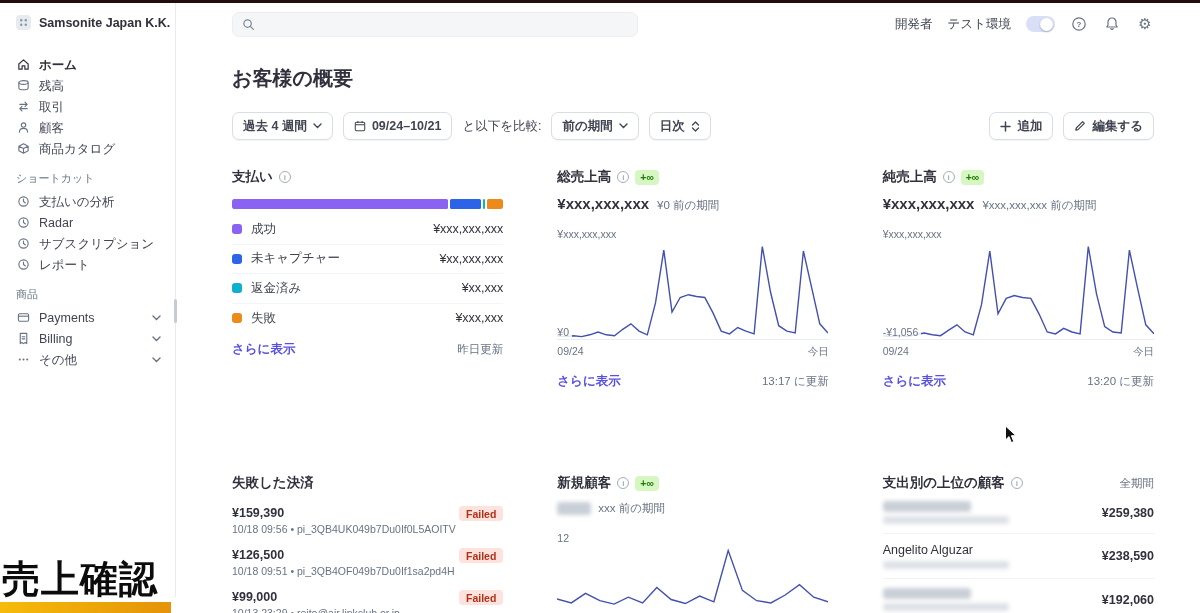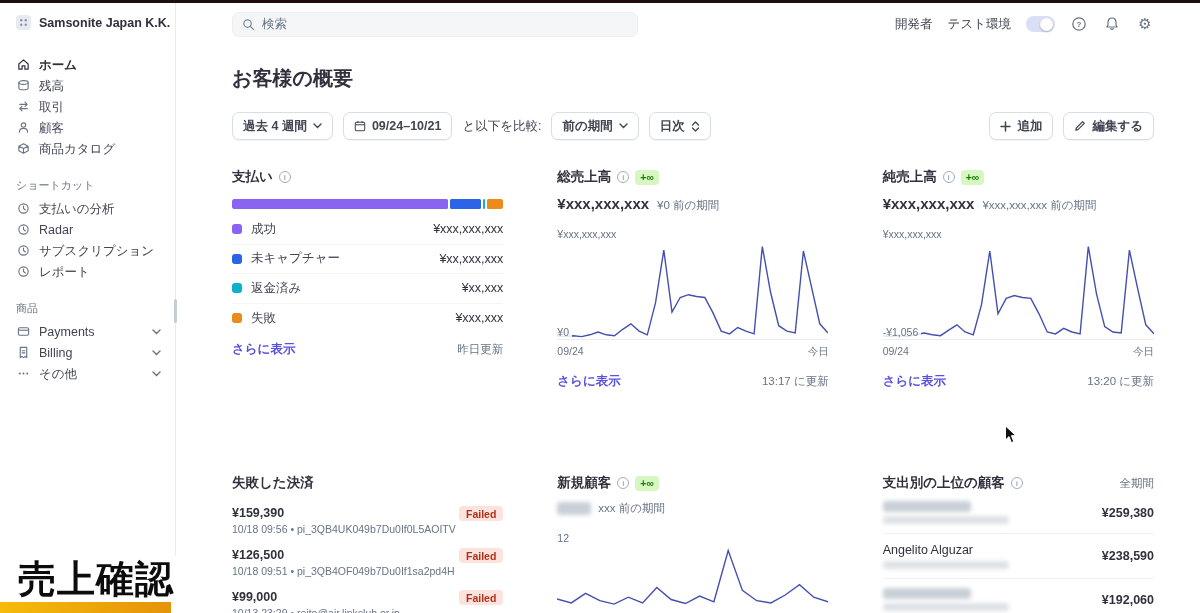--- a/index.html
+++ b/index.html
@@ -11,21 +11,21 @@
   
   .sidebar{position:absolute;top:3px;bottom:16px;left:0;width:176px;background:#fff;border-right:1px solid #e8ebef;z-index:5}
   .account{display:flex;align-items:center;gap:8px;padding:12px 14px 4px 16px;cursor:pointer}
   .avatar{width:15px;height:15px;border-radius:4px;background:#e7ebf0;display:flex;align-items:center;justify-content:center;flex:0 0 auto}
   .account-name{font-size:12.5px;font-weight:700;color:#30313d;white-space:nowrap}
   .nav{margin-top:20px}
   .nav-item{display:flex;align-items:center;gap:9px;padding:3.5px 14px 3.5px 16px;font-size:12.5px;color:#414552;cursor:pointer;line-height:14px;white-space:nowrap}
   .nav-item.bold{font-weight:700;color:#30313d}
   .nav-item .chev{margin-left:auto;display:flex}
   .nicon{width:14px;height:14px;display:flex;align-items:center;justify-content:center;flex:0 0 auto}
-  .section-label{margin:19px 16px 5px;font-size:11px;color:#687385}
+  .section-label{margin:12px 16px 5px;font-size:11px;color:#687385}
   .handle{position:absolute;right:-2px;top:296px;width:3px;height:24px;border-radius:2px;background:#c6ccd4}
 
   
   .topbar{position:absolute;left:177px;top:3px;right:0;height:42px;display:flex;align-items:center;padding:0 46px 0 55px;background:#fff;z-index:4}
   .search{display:flex;align-items:center;gap:7px;width:406px;height:25px;background:#f4f6f8;border:1px solid #eceff2;border-radius:7px;padding:0 9px}
   .search input{border:0;background:transparent;outline:none;font-size:12.5px;color:#30313d;width:100%;font-family:inherit}
   .search input::placeholder{color:#687385}
   .hright{margin-left:auto;display:flex;align-items:center;gap:15px}
   .htext{font-size:12.5px;color:#414552;cursor:pointer;white-space:nowrap}
   .toggle{width:29px;height:16px;border-radius:9px;background:#d9dff6;position:relative;cursor:pointer;flex:0 0 auto}
@@ -81,21 +81,21 @@
 
   .tc-head{display:flex;align-items:center;gap:6px}
   .tc-head .muted{margin-left:auto}
   .trow{display:flex;align-items:center;padding:9px 0;border-bottom:1px solid #f0f2f5;cursor:pointer}
   .trow:last-child{border-bottom:0}
   .tname{font-size:12.5px;color:#30313d;filter:blur(0.7px)}
   .blur-name{width:88px;height:11px;border-radius:3px;background:#c9cfd7;filter:blur(2px)}
   .blur-mail{margin-top:4px;width:126px;height:8px;border-radius:3px;background:#dde1e6;filter:blur(2px)}
   .tamount{margin-left:auto;font-size:12.5px;font-weight:700;color:#30313d}
 
-  .caption{position:absolute;left:16px;bottom:11px;z-index:60;background:#fff;padding:1px 6px 1px 2px;font-size:38px;font-weight:800;color:#0c0c0c;letter-spacing:1px;line-height:44px}
+  .caption{position:absolute;left:0;bottom:11px;z-index:60;background:#fff;padding:1px 6px 1px 2px;font-size:38px;font-weight:800;color:#0c0c0c;letter-spacing:1px;line-height:44px}
   .cbar{position:absolute;left:0;bottom:0;width:171px;height:11px;z-index:60;background:linear-gradient(90deg,#f6bb0a,#e59309)}
   .cursor{position:absolute;left:1004px;top:425px;z-index:70}
 </style>
 </head>
 <body>
 
 <div class="screen">
   <div class="topline"></div>
 
   <aside class="sidebar">
@@ -242,21 +242,20 @@
   </aside>
 
   <header class="topbar">
     <div class="search">
       <span style="display:flex">
           <svg width="13" height="13" viewBox="0 0 14 14">
             <circle cx="6" cy="6" r="4" fill="none" stroke="#7c8796" stroke-width="1.3"></circle>
             <path d="M9 9 L12.3 12.3" stroke="#7c8796" stroke-width="1.3" stroke-linecap="round"></path>
           </svg>
         </span>
-      <input type="text" placeholder="検索" style="">
     </div>
     <div class="hright">
       <span class="htext">開発者</span>
       <span class="htext">テスト環境</span>
       <span class="toggle">
           <span class="knob"></span>
         </span>
       <span class="hicon">
           <svg width="16" height="16" viewBox="0 0 16 16">
             <circle cx="8" cy="8" r="6.2" fill="none" stroke="#6a7383" stroke-width="1.2"></circle>

